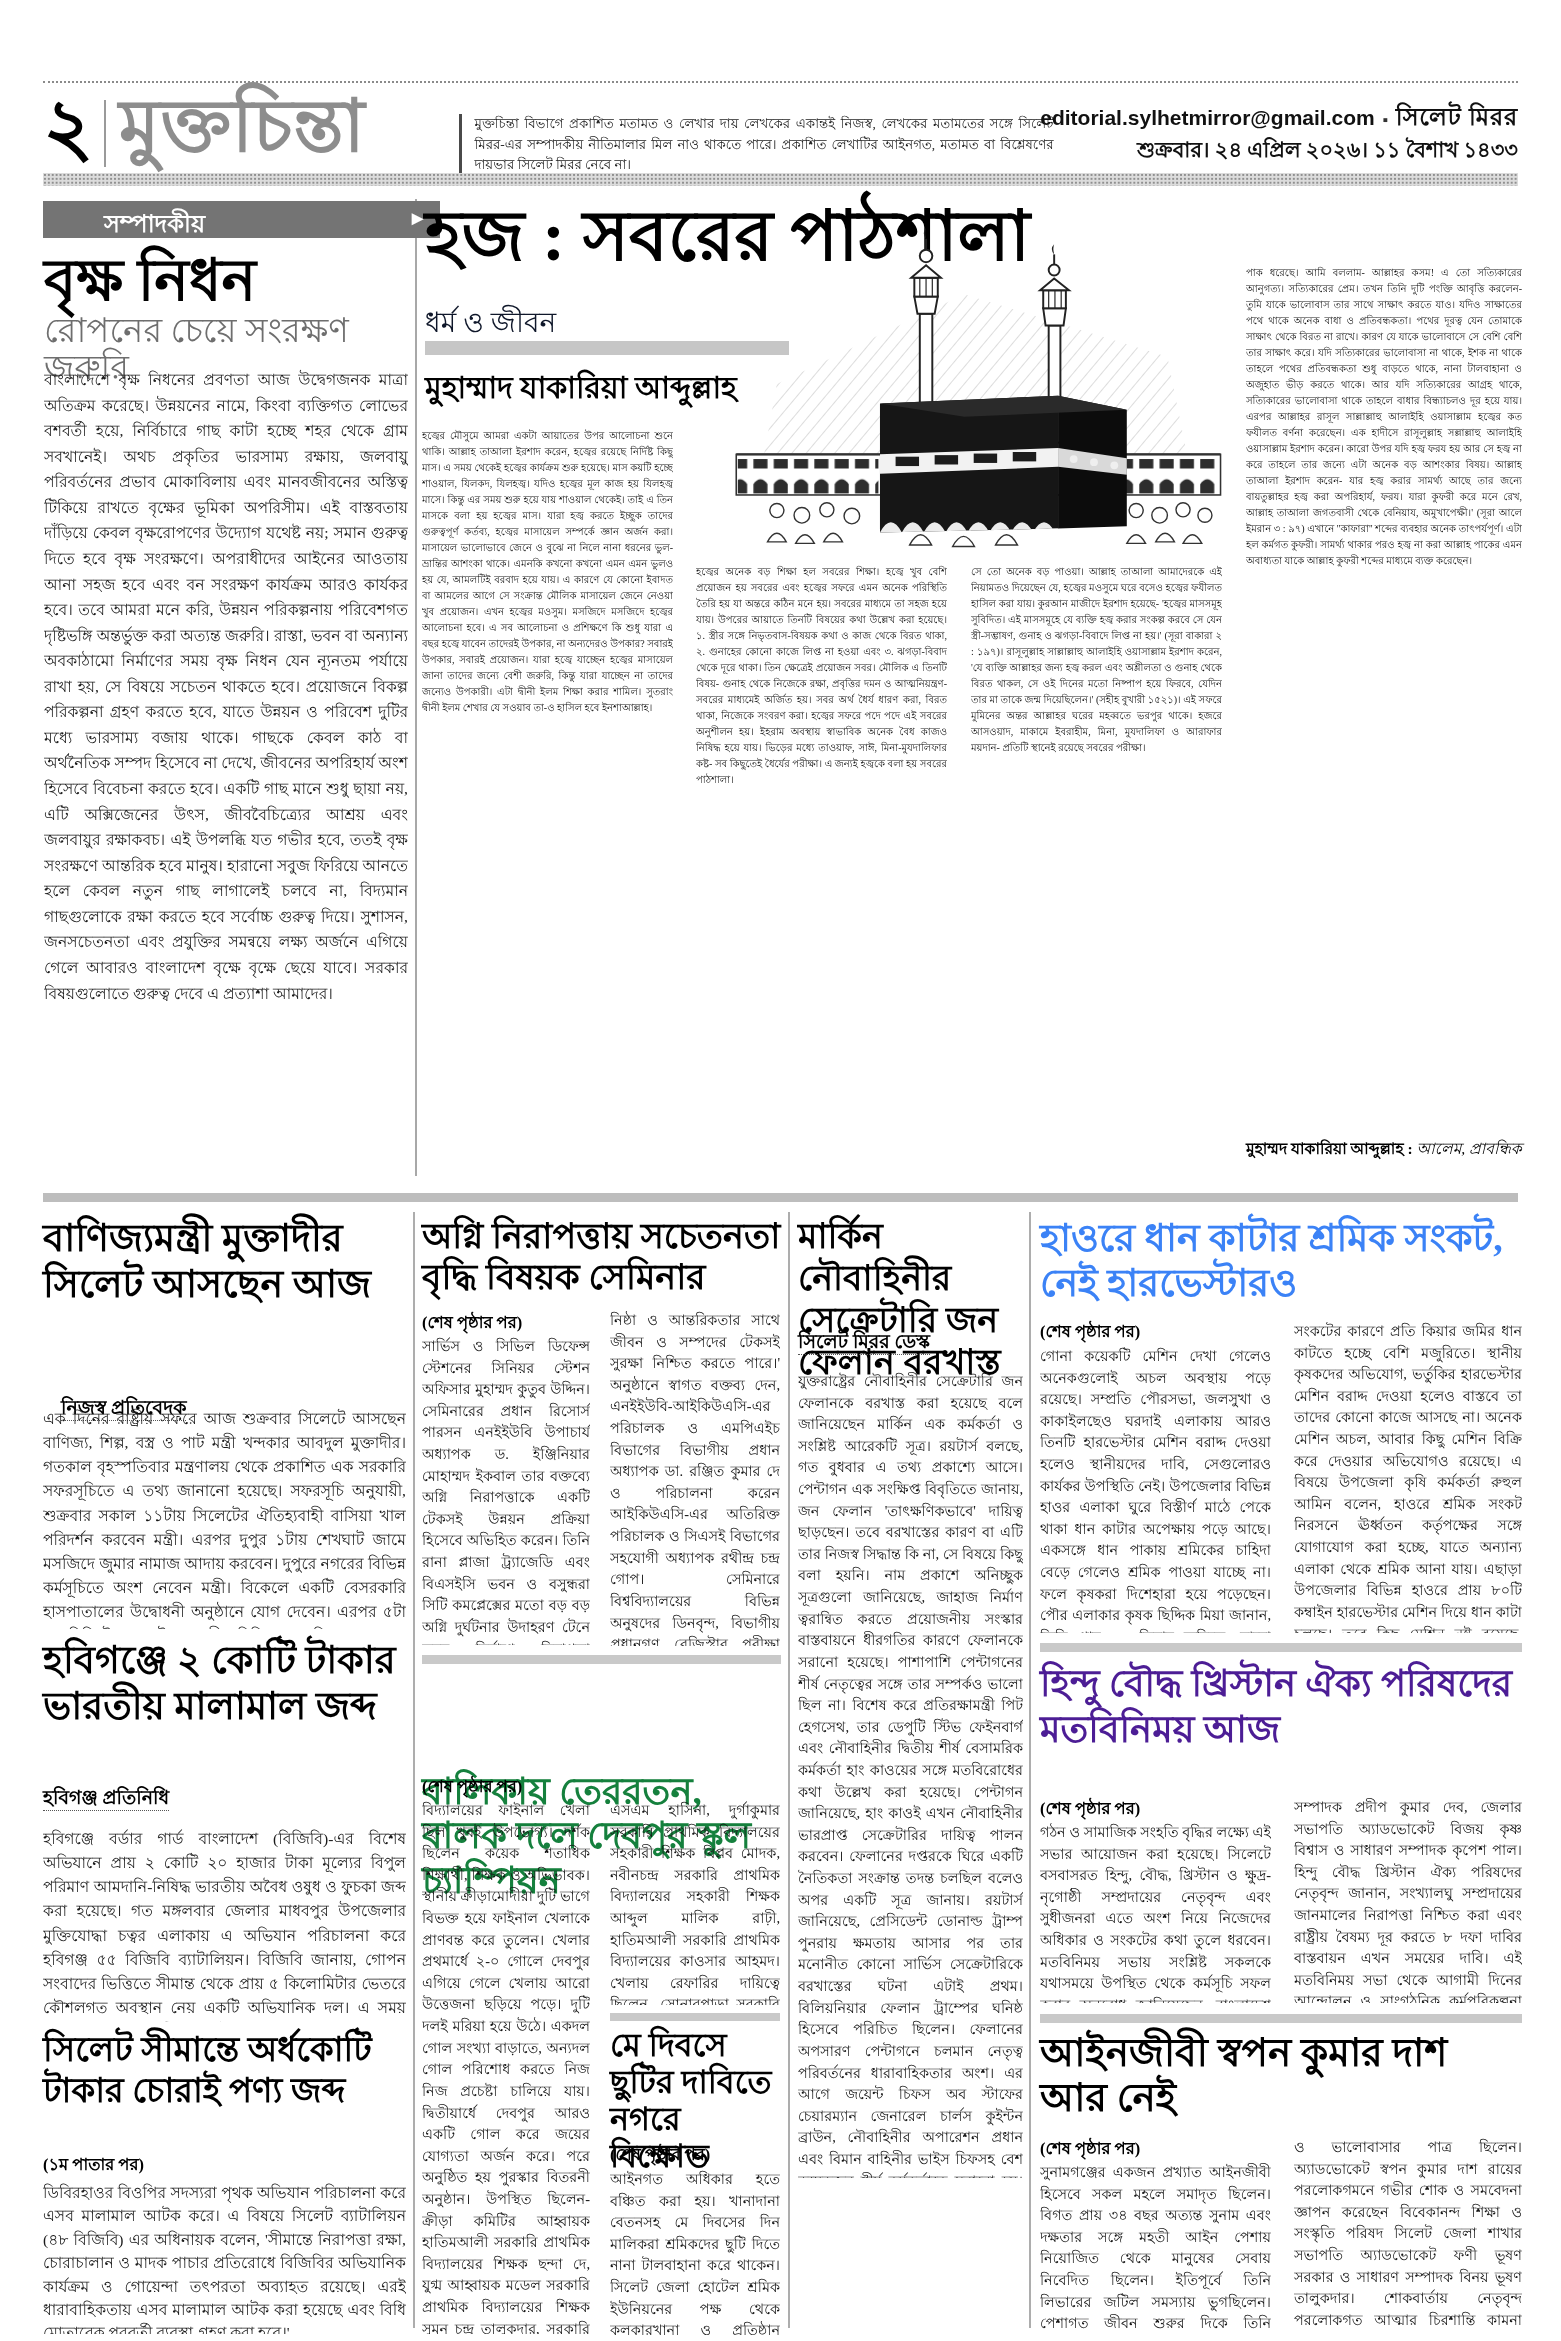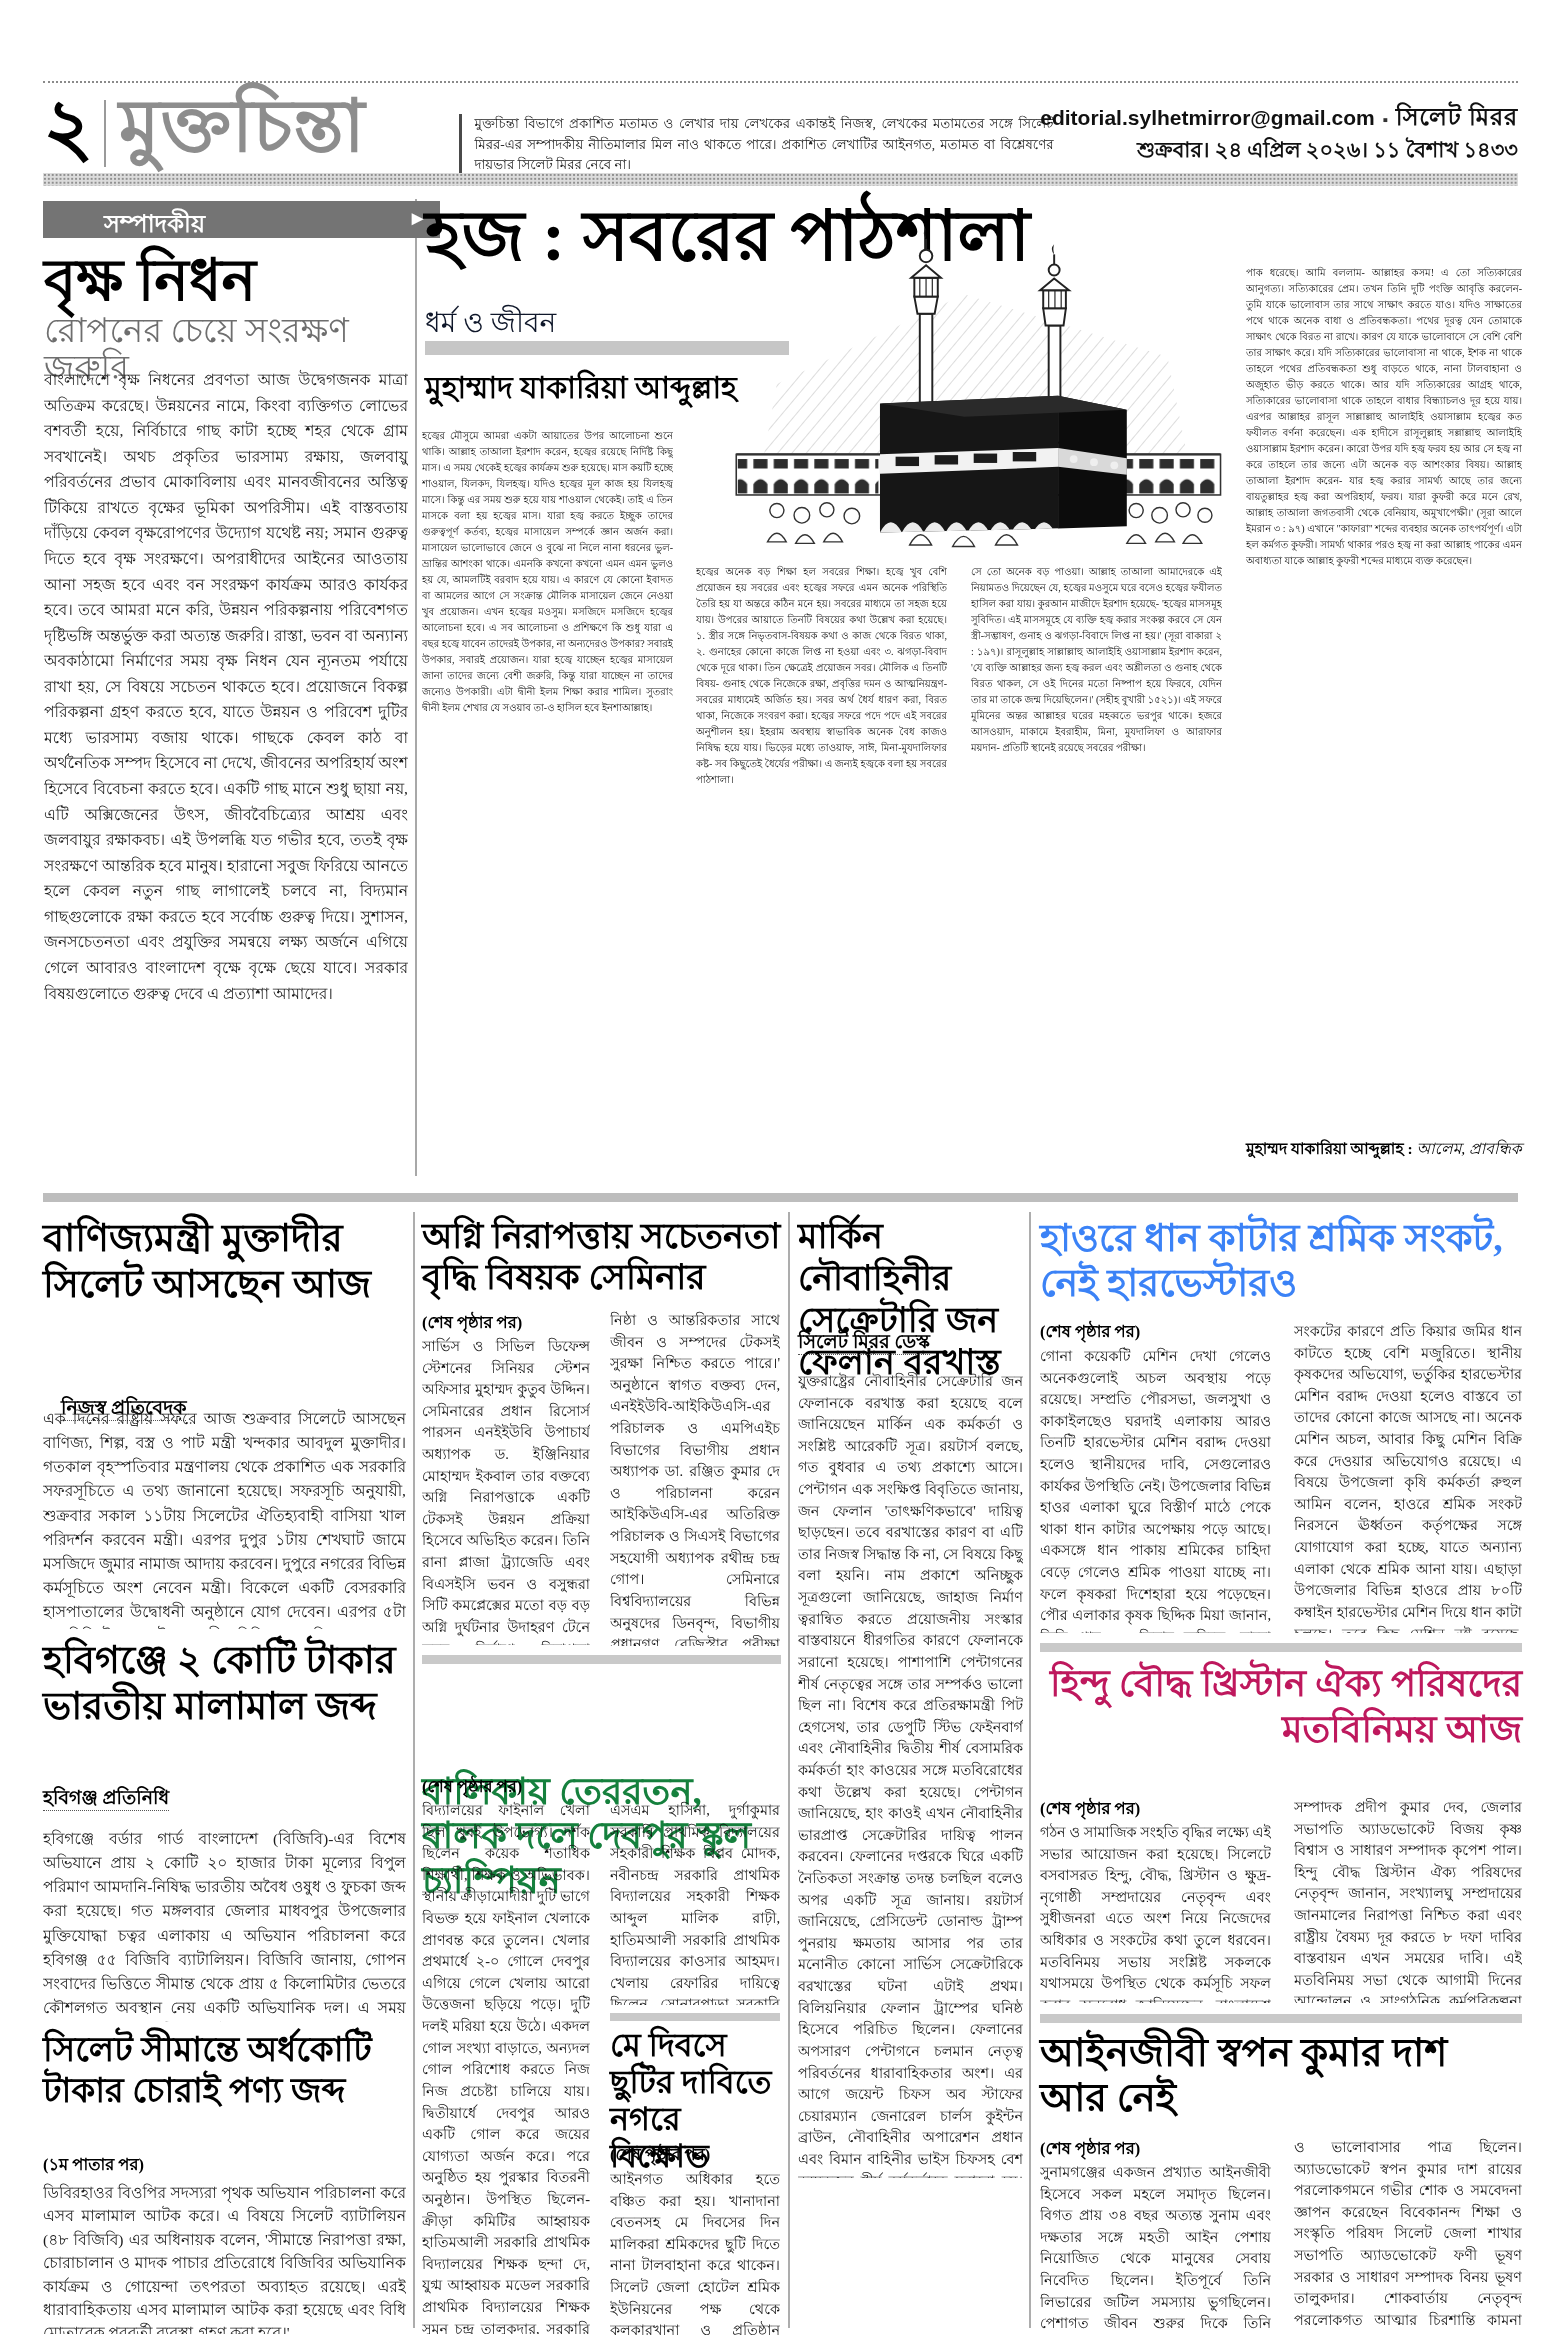--- a/index.html
+++ b/index.html
@@ -88,21 +88,21 @@
 
   .g-title{left:798px;top:1216px;width:225px;font-size:35px;font-weight:700;line-height:1.2;color:#000000;}
   .g-byline{left:798px;top:1327px;}
   .g-body{left:798px;top:1371px;width:225px;height:807px;}
 
   .h-title{left:1040px;top:1216px;width:482px;font-size:38px;font-weight:700;line-height:1.18;color:#3b82f6;}
   .h-label{left:1040px;top:1319px;}
   .h-col1{left:1040px;top:1346px;width:231px;height:287px;}
   .h-col2{left:1294px;top:1321px;width:228px;height:312px;}
   .i-sep{left:1040px;top:1643px;width:482px;height:8.6px;}
-  .i-title{left:1040px;top:1661px;width:482px;font-size:37px;font-weight:700;line-height:1.25;color:#be185d;text-align:right;}
+  .i-title{left:1040px;top:1661px;width:482px;font-size:37px;font-weight:700;line-height:1.25;color:#4c1d95;}
   .i-label{left:1040px;top:1796px;}
   .i-col1{left:1040px;top:1822px;width:231px;height:181px;}
   .i-col2{left:1294px;top:1797px;width:228px;height:206px;}
   .j-sep{left:1040px;top:2014px;width:482px;height:8.6px;}
   .j-title{left:1040px;top:2031px;width:482px;font-size:39px;font-weight:700;line-height:1.15;color:#000;}
   .j-label{left:1040px;top:2136px;}
   .j-col1{left:1040px;top:2162px;width:231px;height:170px;}
   .j-col2{left:1294px;top:2137px;width:228px;height:195px;}
 </style>
 </head>

